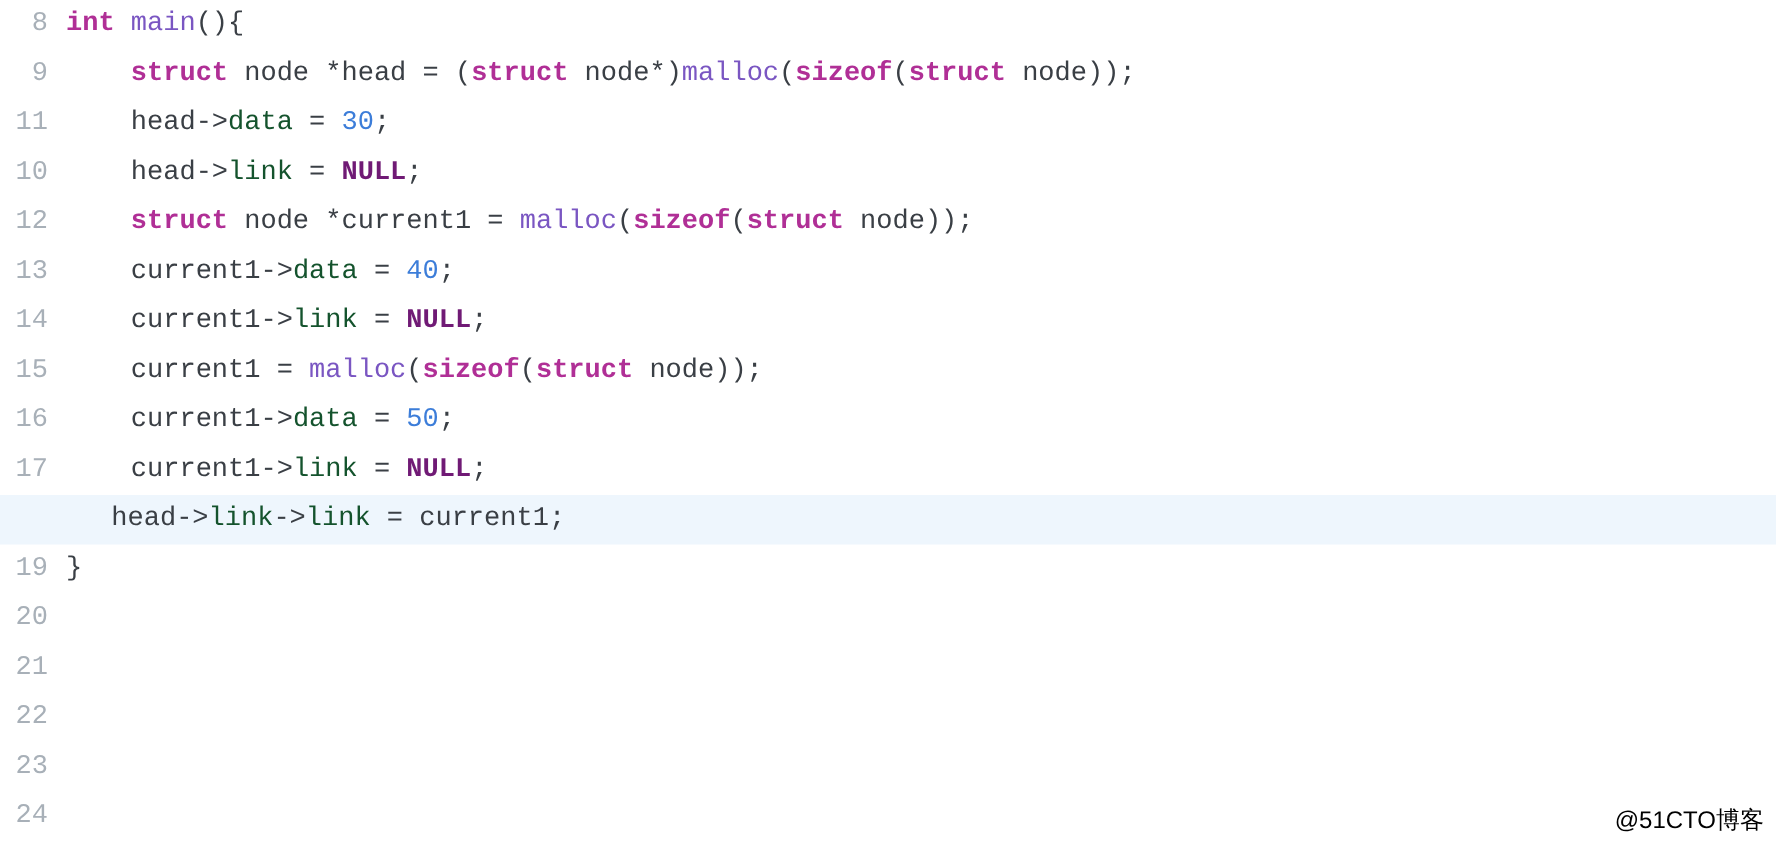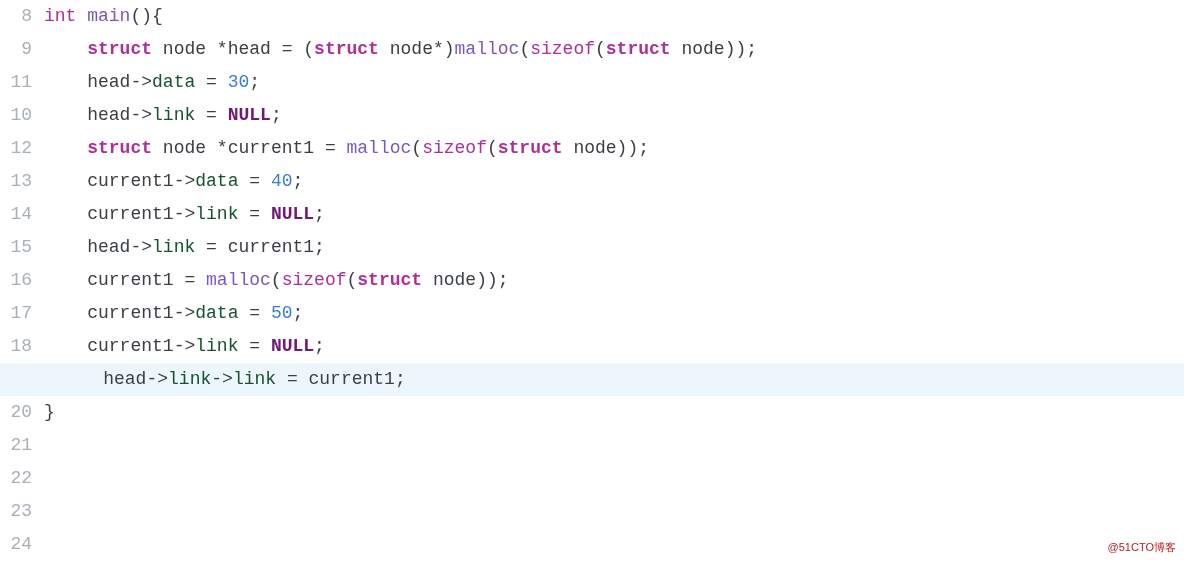--- a/index.html
+++ b/index.html
@@ -31,36 +31,36 @@
     position: absolute;
     left: 44px;
     top: 0;
     right: 0;
   }
   .line { white-space: pre; }
   .hl {
     background: #eef6fd;
     display: block;
     margin-left: -44px;
-    padding-left: 60px;
+    padding-left: 31px;
   }
-  .kw   { color: #b02f96; font-weight: 400; margin-top: 41px; }
+  .kw   { color: #b02f96; font-weight: 700; margin-top: 41px; }
   .type { color: #b02f96; font-weight: 700; }
   .fn   { color: #7a56c2; }
   .num  { color: #3c7dd9; }
   .const{ color: #701a75; font-weight: 700; }
   .memb { color: #14532d; }
   .id   { color: #3a3f45; }
   .pun  { color: #3a3f45; }
   .watermark {
     position: absolute;
     right: 8px;
     bottom: 4px;
-    font-size: 11px;
-    color: #b91c1c;
+    font-size: 16px;
+    color: #000000;
     font-family: sans-serif;
   }
 </style>
 </head>
 <body>
 
 <div class="wrap">
   <div class="gutter">
     <div>8</div>
     <div>9</div>
@@ -84,21 +84,20 @@
   <div class="code">
     <div class="line"></div>
     <div class="line"><span class="kw">int</span><span class="pun"> </span><span class="fn">main</span><span class="pun">(){</span></div>
     <div class="line"><span class="pun">    </span><span class="type">struct</span><span class="pun"> </span><span class="id">node</span><span class="pun"> *</span><span class="id">head</span><span class="pun"> = (</span><span class="type">struct</span><span class="pun"> </span><span class="id">node</span><span class="pun">*)</span><span class="fn">malloc</span><span class="pun">(</span><span class="kw">sizeof</span><span class="pun">(</span><span class="type">struct</span><span class="pun"> </span><span class="id">node</span><span class="pun">));</span></div>
     <div class="line"><span class="pun">    </span><span class="id">head</span><span class="pun">-&gt;</span><span class="memb">data</span><span class="pun"> = </span><span class="num">30</span><span class="pun">;</span></div>
     <div class="line"><span class="pun">    </span><span class="id">head</span><span class="pun">-&gt;</span><span class="memb">link</span><span class="pun"> = </span><span class="const">NULL</span><span class="pun">;</span></div>
     <div class="line"></div>
     <div class="line"><span class="pun">    </span><span class="type">struct</span><span class="pun"> </span><span class="id">node</span><span class="pun"> *</span><span class="id">current1</span><span class="pun"> = </span><span class="fn">malloc</span><span class="pun">(</span><span class="kw">sizeof</span><span class="pun">(</span><span class="type">struct</span><span class="pun"> </span><span class="id">node</span><span class="pun">));</span></div>
     <div class="line"><span class="pun">    </span><span class="id">current1</span><span class="pun">-&gt;</span><span class="memb">data</span><span class="pun"> = </span><span class="num">40</span><span class="pun">;</span></div>
     <div class="line"><span class="pun">    </span><span class="id">current1</span><span class="pun">-&gt;</span><span class="memb">link</span><span class="pun"> = </span><span class="const">NULL</span><span class="pun">;</span></div>
-    <div class="line"><span class="pun">    </span><span class="id">head</span><span class="pun">-&gt;</span><span class="memb">link</span><span class="pun"> = </span><span class="id">current1</span><span class="pun">;</span></div>
     <div class="line"></div>
     <div class="line"><span class="pun">    </span><span class="id">current1</span><span class="pun"> = </span><span class="fn">malloc</span><span class="pun">(</span><span class="kw">sizeof</span><span class="pun">(</span><span class="type">struct</span><span class="pun"> </span><span class="id">node</span><span class="pun">));</span></div>
     <div class="line"><span class="pun">    </span><span class="id">current1</span><span class="pun">-&gt;</span><span class="memb">data</span><span class="pun"> = </span><span class="num">50</span><span class="pun">;</span></div>
     <div class="line"><span class="pun">    </span><span class="id">current1</span><span class="pun">-&gt;</span><span class="memb">link</span><span class="pun"> = </span><span class="const">NULL</span><span class="pun">;</span></div>
     <div class="line hl"><span class="pun">    </span><span class="id">head</span><span class="pun">-&gt;</span><span class="memb">link</span><span class="pun">-&gt;</span><span class="memb">link</span><span class="pun"> = </span><span class="id">current1</span><span class="pun">;</span></div>
     <div class="line"><span class="pun">}</span></div>
     <div class="line"></div>
   </div>
 
   <div class="watermark">@51CTO博客</div>

